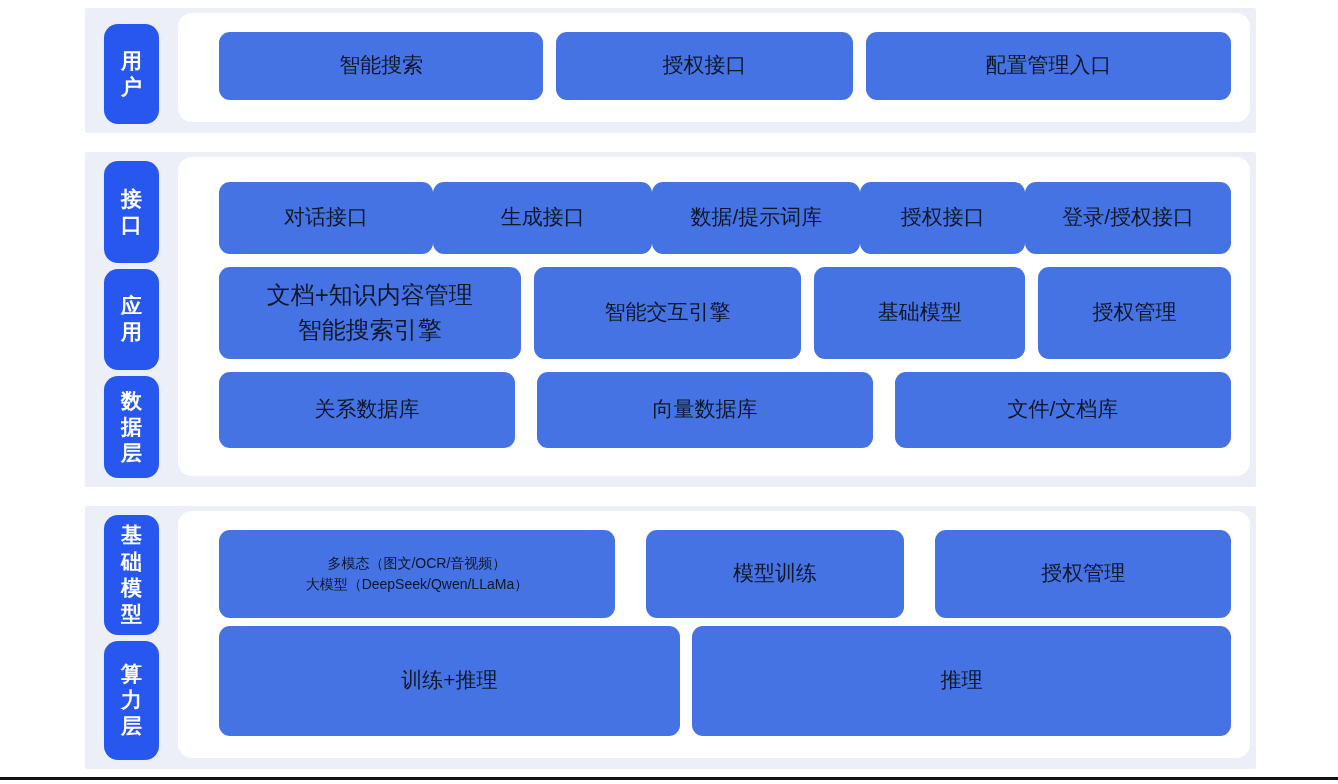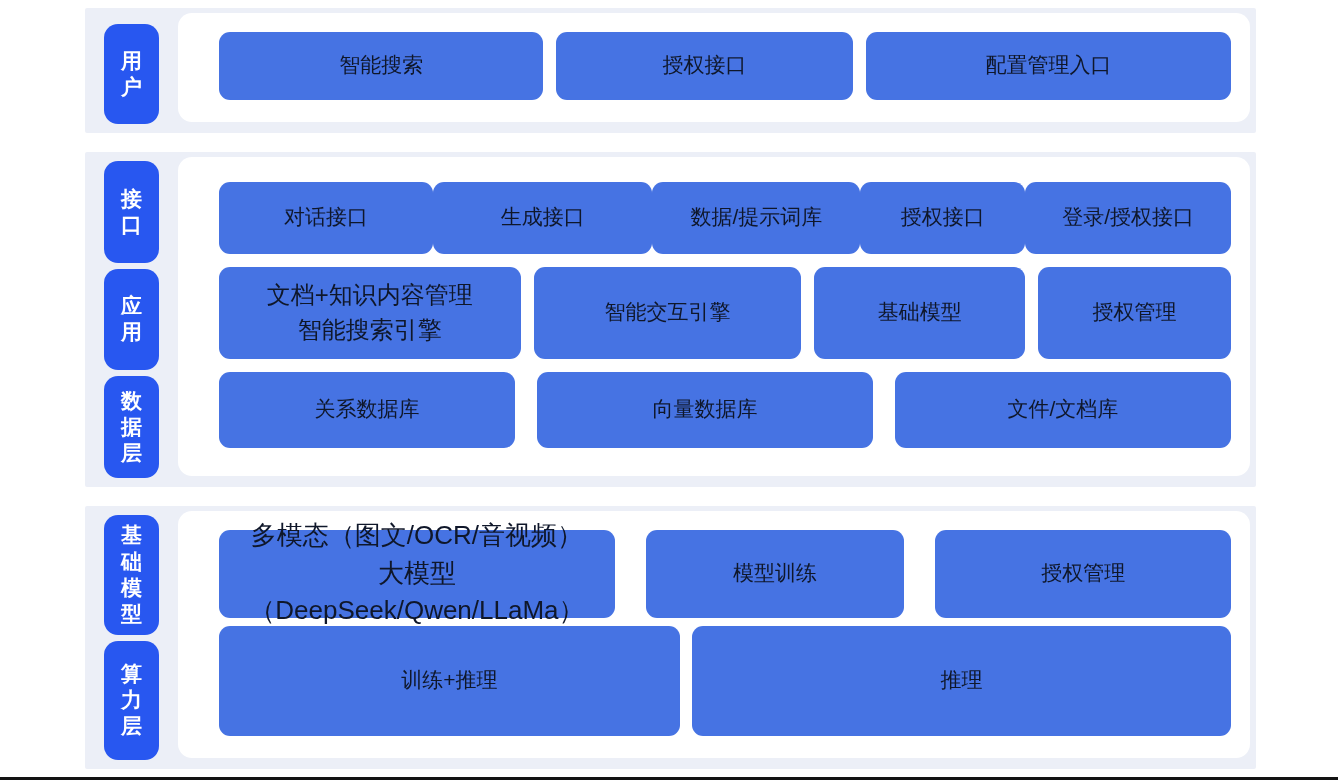--- a/index.html
+++ b/index.html
@@ -148,21 +148,21 @@
     <div class="label-col">
       <div class="pill">
         <span>基础模型</span>
       </div>
       <div class="pill">
         <span>算力层</span>
       </div>
     </div>
     <div class="panel">
       <div class="row" style="height:88px; gap:31px">
-        <div class="box" style="flex:395 395 0; font-size:26px">多模态（图文/OCR/音视频）
+        <div class="box" style="flex:395 395 0; font-size:14px">多模态（图文/OCR/音视频）
 大模型（DeepSeek/Qwen/LLaMa）</div>
         <div class="box" style="flex:258 258 0">模型训练</div>
         <div class="box" style="flex:295 295 0">授权管理</div>
       </div>
       <div class="row" style="height:110px; gap:12px; margin-top:8px">
         <div class="box" style="flex:461 461 0">训练+推理</div>
         <div class="box" style="flex:539 539 0">推理</div>
       </div>
     </div>
   </div>

